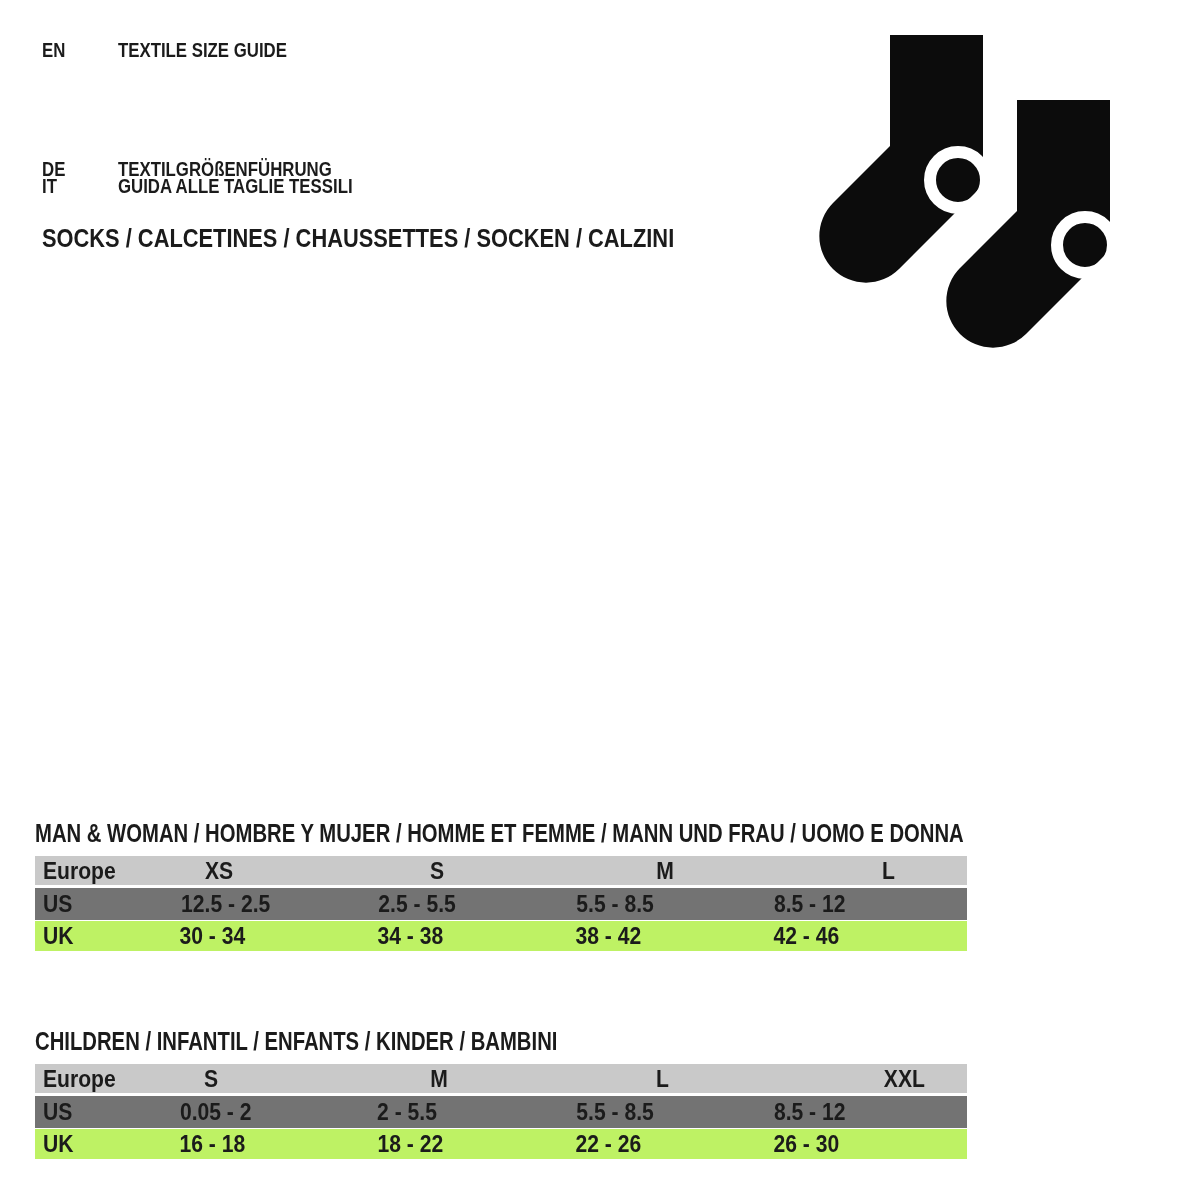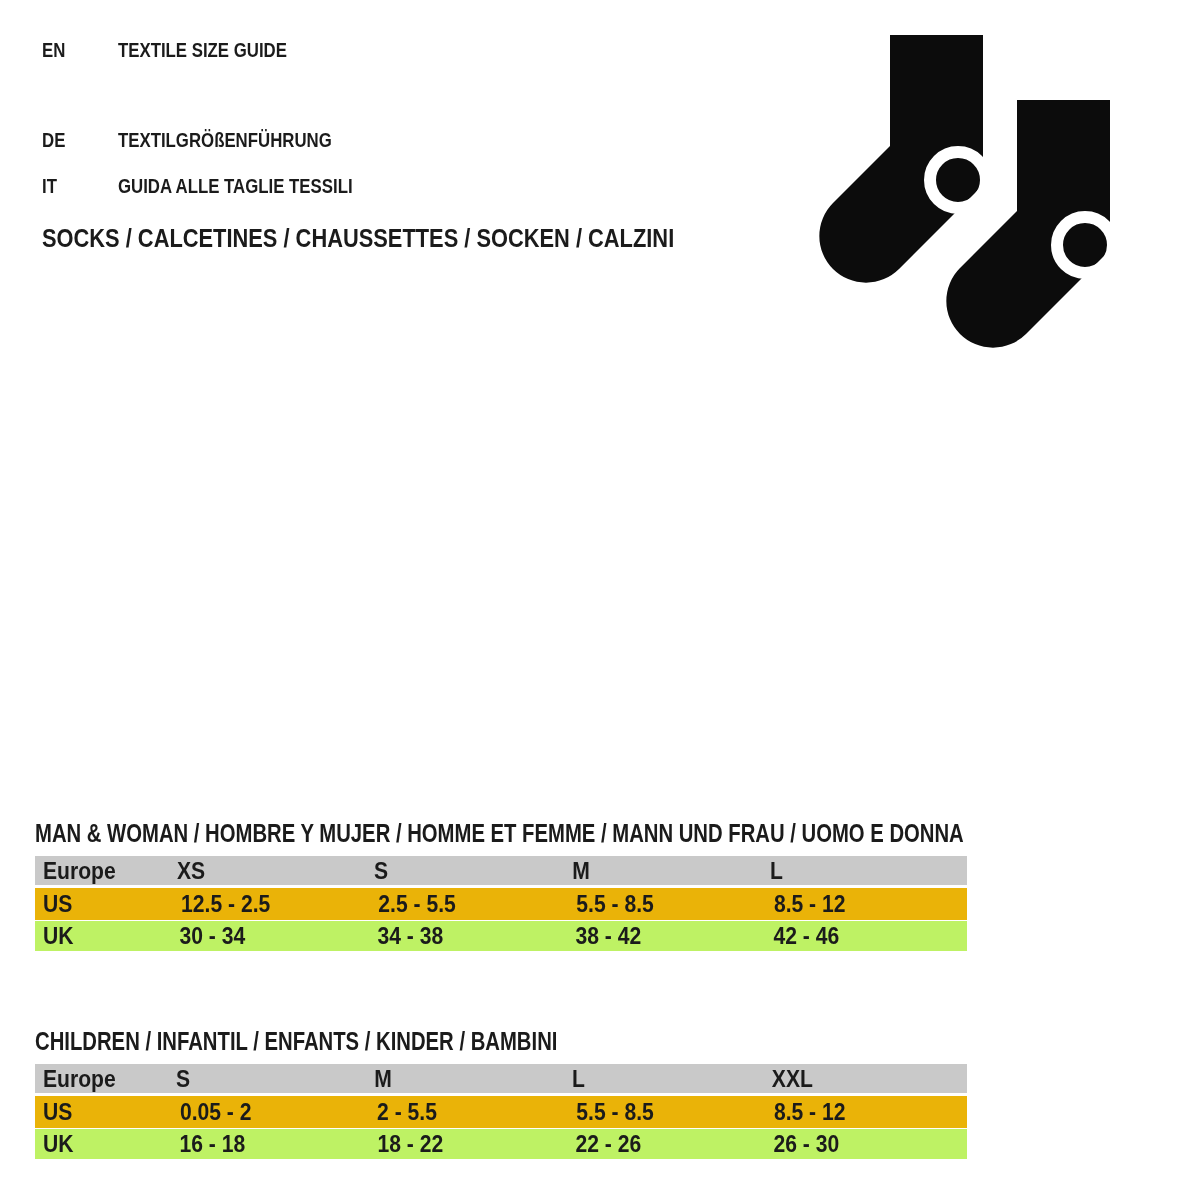--- a/index.html
+++ b/index.html
@@ -21,36 +21,36 @@
   .socks-line { position:absolute; left:42px; top:223px; font-size:26px; line-height:30px; }
 
   
   .socks-icon { position:absolute; left:810px; top:35px; width:300px; height:315px; }
 
   
   .size-table { position:absolute; left:35px; width:932px; height:140px; }
   .table-title { position:absolute; left:0; top:0; font-size:26px; line-height:26px; }
   .t-row { position:absolute; left:0; width:932px; display:flex; align-items:center;
            font-size:24px; line-height:24px; }
-  .t-row.head { background:#c9c9c9; top:36px; height:29px; }
-  .t-row.r1   { background:#eab308; top:68px; height:32px; }
+  .t-row.head { background:#c9c9c9; top:36px; height:29px;gap:28px; }
+  .t-row.r1   { background:#737373; top:68px; height:32px; }
   .t-row.r2   { background:#bef264; top:101px; height:30px; }
   .c0 { width:140px; flex:0 0 140px; box-sizing:border-box; padding-left:8px; text-align:left; }
   .c  { width:198px; flex:0 0 198px; text-align:left; }
 </style>
 </head>
 <body>
 
 <div class="page">
 
   <div class="lang-row" style="top:35px">
     <span class="lang-code"><span class="cond">EN</span></span>
     <span class="cond">TEXTILE SIZE GUIDE</span>
   </div>
-  <div class="lang-row" style="top:125px">
+  <div class="lang-row" style="top:154px">
     <span class="lang-code"><span class="cond">DE</span></span>
     <span class="cond">TEXTILGRÖßENFÜHRUNG</span>
   </div>
   <div class="lang-row" style="top:171px">
     <span class="lang-code"><span class="cond">IT</span></span>
     <span class="cond">GUIDA ALLE TAGLIE TESSILI</span>
   </div>
 
   <div class="socks-line">
     <span class="cond">SOCKS / CALCETINES / CHAUSSETTES / SOCKEN / CALZINI</span>

